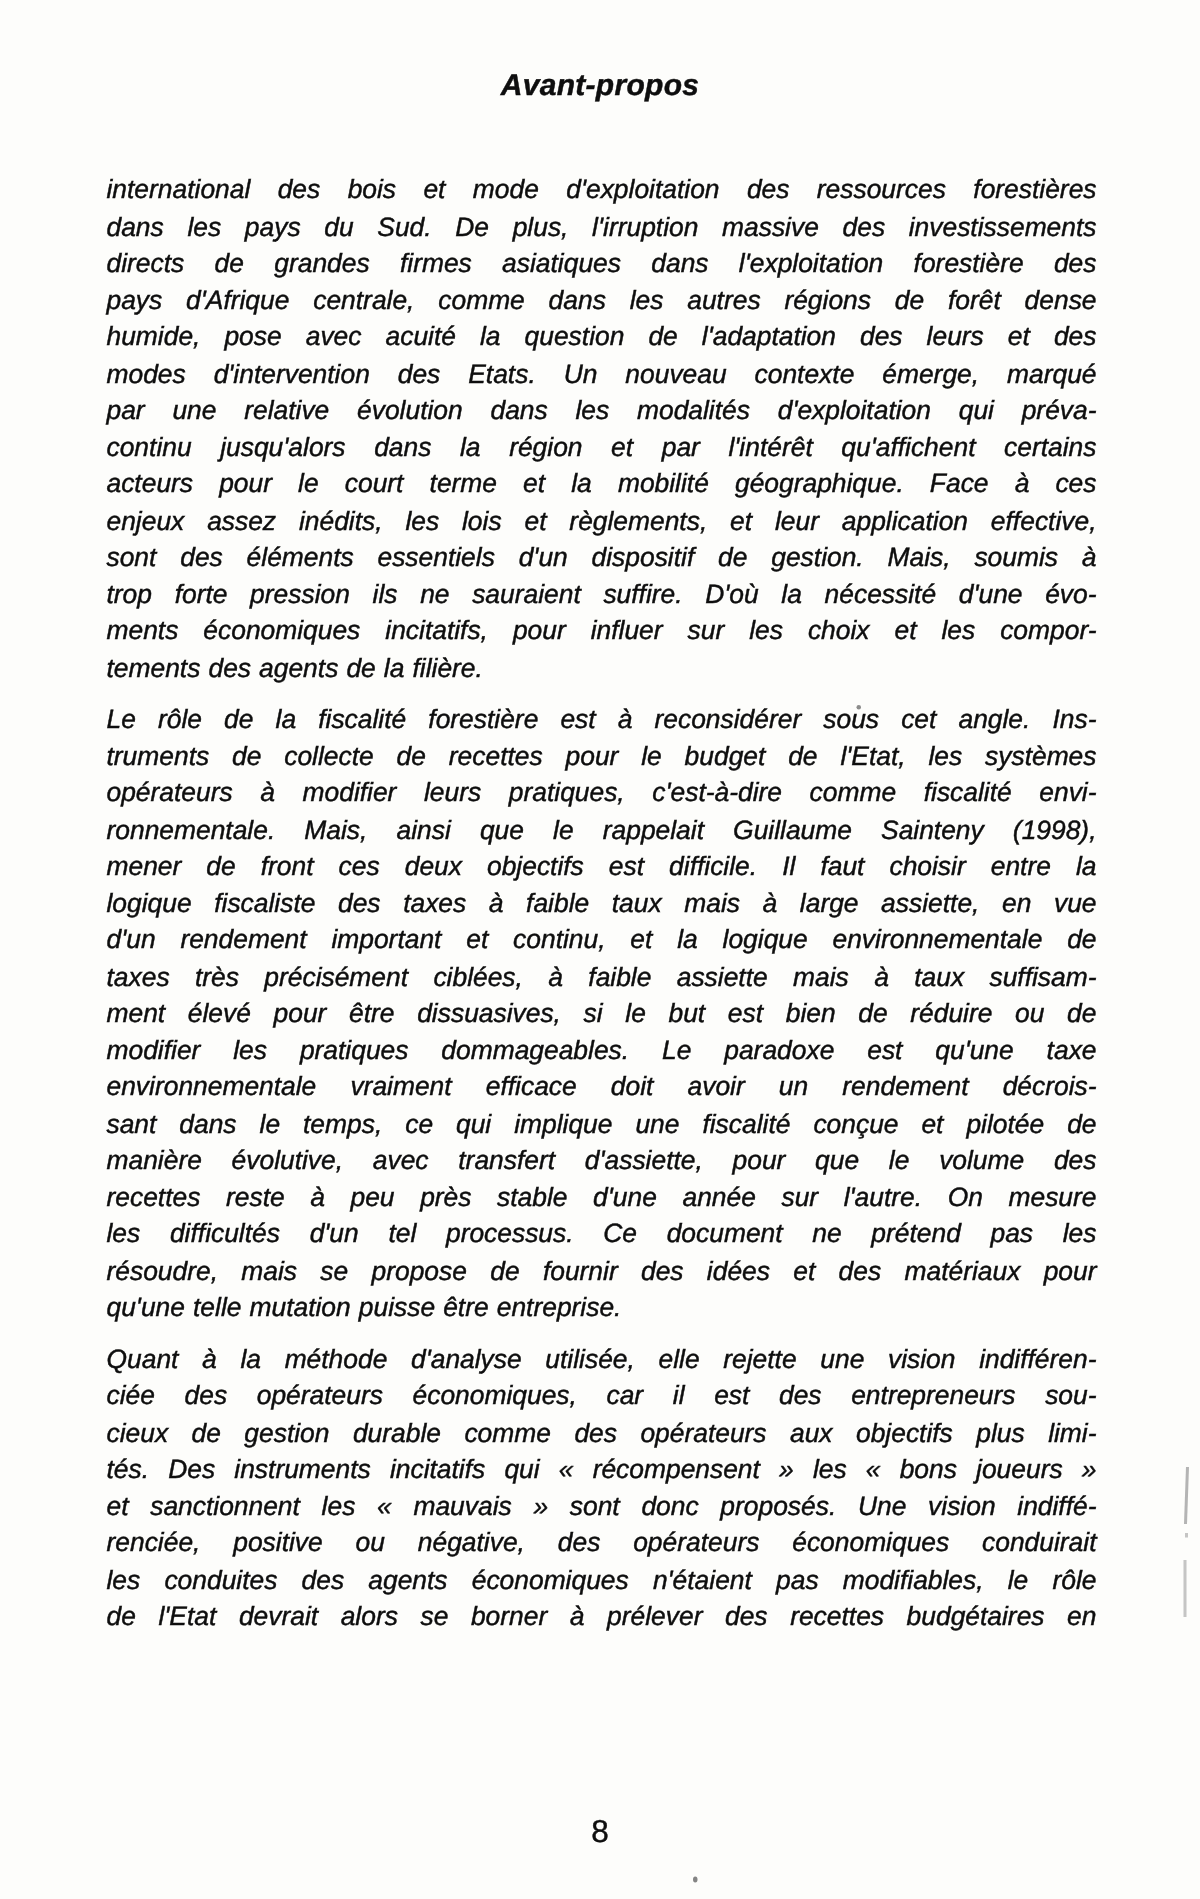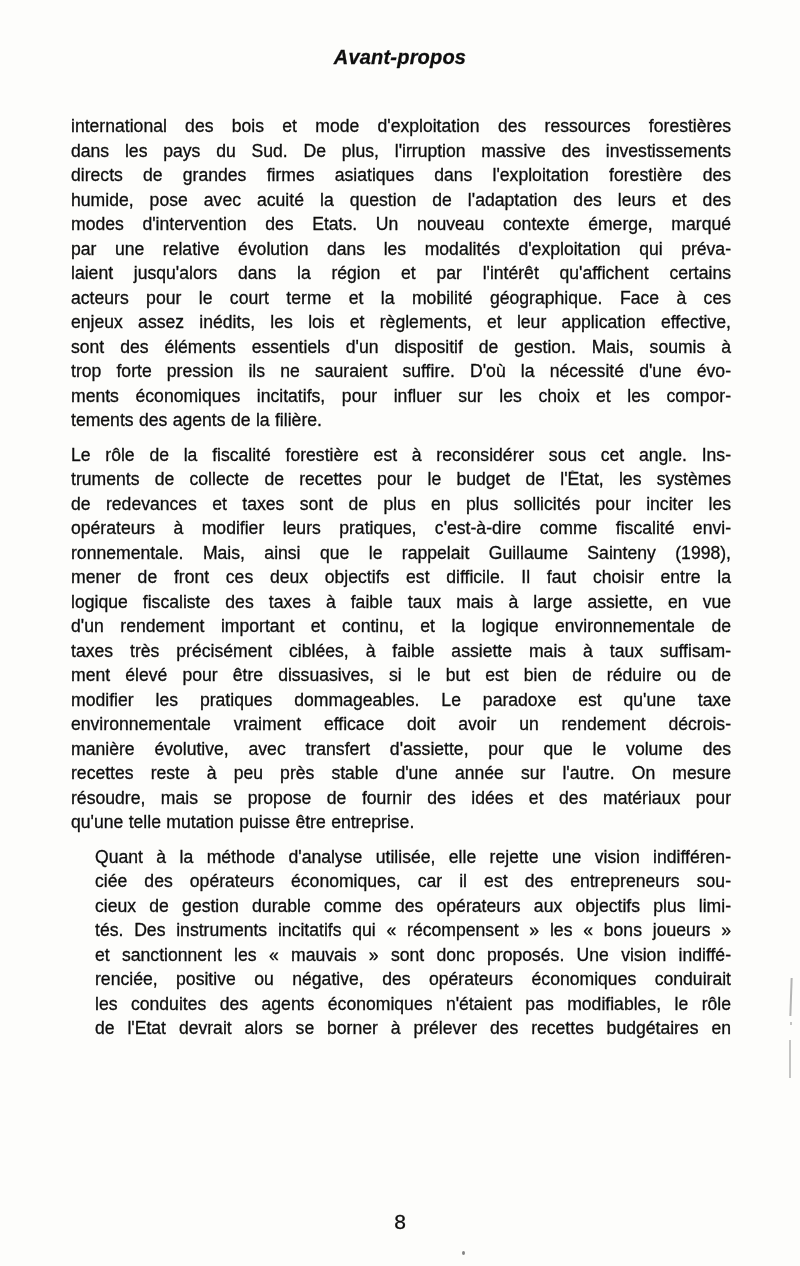--- a/index.html
+++ b/index.html
@@ -32,22 +32,22 @@
   .body-text {
     position: absolute;
     top: 114px;
     left: 71px;
     width: 660px;
     font-size: 17.6px;
     line-height: 24.5px;
     -webkit-text-stroke: 0.3px #0e0e0e;
     word-spacing: 0.5px;
   }
-  .para { margin: 0 0 10px 0; }
-  .para:last-child { margin-bottom: 0; margin-left: 24px; }
+  .para { margin: 0 0 10px 0; font-style: italic; }
+  .para:last-child { margin-bottom: 0; }
   .line {
     text-align: justify;
     text-align-last: justify;
     white-space: normal;
   }
   .line.line-last {
     text-align: right;
     text-align-last: left;
   }
   .page-number {
@@ -80,46 +80,48 @@
 <body>
 
 <div class="page">
   <h1 class="doc-title">Avant-propos</h1>
 
   <div class="body-text">
       <div class="para">
         <div class="line">international des bois et mode d'exploitation des ressources forestières</div>
         <div class="line">dans les pays du Sud. De plus, l'irruption massive des investissements</div>
         <div class="line">directs de grandes firmes asiatiques dans l'exploitation forestière des</div>
+        <div class="line">pays d'Afrique centrale, comme dans les autres régions de forêt dense</div>
         <div class="line">humide, pose avec acuité la question de l'adaptation des leurs et des</div>
         <div class="line">modes d'intervention des Etats. Un nouveau contexte émerge, marqué</div>
         <div class="line">par une relative évolution dans les modalités d'exploitation qui préva-</div>
-        <div class="line">laient jusqu'alors dans la région et par l'intérêt qu'affichent certains</div>
+        <div class="line">continu jusqu'alors dans la région et par l'intérêt qu'affichent certains</div>
         <div class="line">acteurs pour le court terme et la mobilité géographique. Face à ces</div>
         <div class="line">enjeux assez inédits, les lois et règlements, et leur application effective,</div>
         <div class="line">sont des éléments essentiels d'un dispositif de gestion. Mais, soumis à</div>
         <div class="line">trop forte pression ils ne sauraient suffire. D'où la nécessité d'une évo-</div>
         <div class="line">ments économiques incitatifs, pour influer sur les choix et les compor-</div>
         <div class="line line-last">tements des agents de la filière.</div>
       </div>
       <div class="para">
         <div class="line">Le rôle de la fiscalité forestière est à reconsidérer sous cet angle. Ins-</div>
         <div class="line">truments de collecte de recettes pour le budget de l'Etat, les systèmes</div>
-        <div class="line">de redevances et taxes sont de plus en plus sollicités pour inciter les</div>
         <div class="line">opérateurs à modifier leurs pratiques, c'est-à-dire comme fiscalité envi-</div>
         <div class="line">ronnementale. Mais, ainsi que le rappelait Guillaume Sainteny (1998),</div>
         <div class="line">mener de front ces deux objectifs est difficile. Il faut choisir entre la</div>
         <div class="line">logique fiscaliste des taxes à faible taux mais à large assiette, en vue</div>
         <div class="line">d'un rendement important et continu, et la logique environnementale de</div>
         <div class="line">taxes très précisément ciblées, à faible assiette mais à taux suffisam-</div>
         <div class="line">ment élevé pour être dissuasives, si le but est bien de réduire ou de</div>
         <div class="line">modifier les pratiques dommageables. Le paradoxe est qu'une taxe</div>
         <div class="line">environnementale vraiment efficace doit avoir un rendement décrois-</div>
+        <div class="line">sant dans le temps, ce qui implique une fiscalité conçue et pilotée de</div>
         <div class="line">manière évolutive, avec transfert d'assiette, pour que le volume des</div>
         <div class="line">recettes reste à peu près stable d'une année sur l'autre. On mesure</div>
+        <div class="line">les difficultés d'un tel processus. Ce document ne prétend pas les</div>
         <div class="line">résoudre, mais se propose de fournir des idées et des matériaux pour</div>
         <div class="line line-last">qu'une telle mutation puisse être entreprise.</div>
       </div>
       <div class="para">
         <div class="line">Quant à la méthode d'analyse utilisée, elle rejette une vision indifféren-</div>
         <div class="line">ciée des opérateurs économiques, car il est des entrepreneurs sou-</div>
         <div class="line">cieux de gestion durable comme des opérateurs aux objectifs plus limi-</div>
         <div class="line">tés. Des instruments incitatifs qui « récompensent » les « bons joueurs »</div>
         <div class="line">et sanctionnent les « mauvais » sont donc proposés. Une vision indiffé-</div>
         <div class="line">renciée, positive ou négative, des opérateurs économiques conduirait</div>

